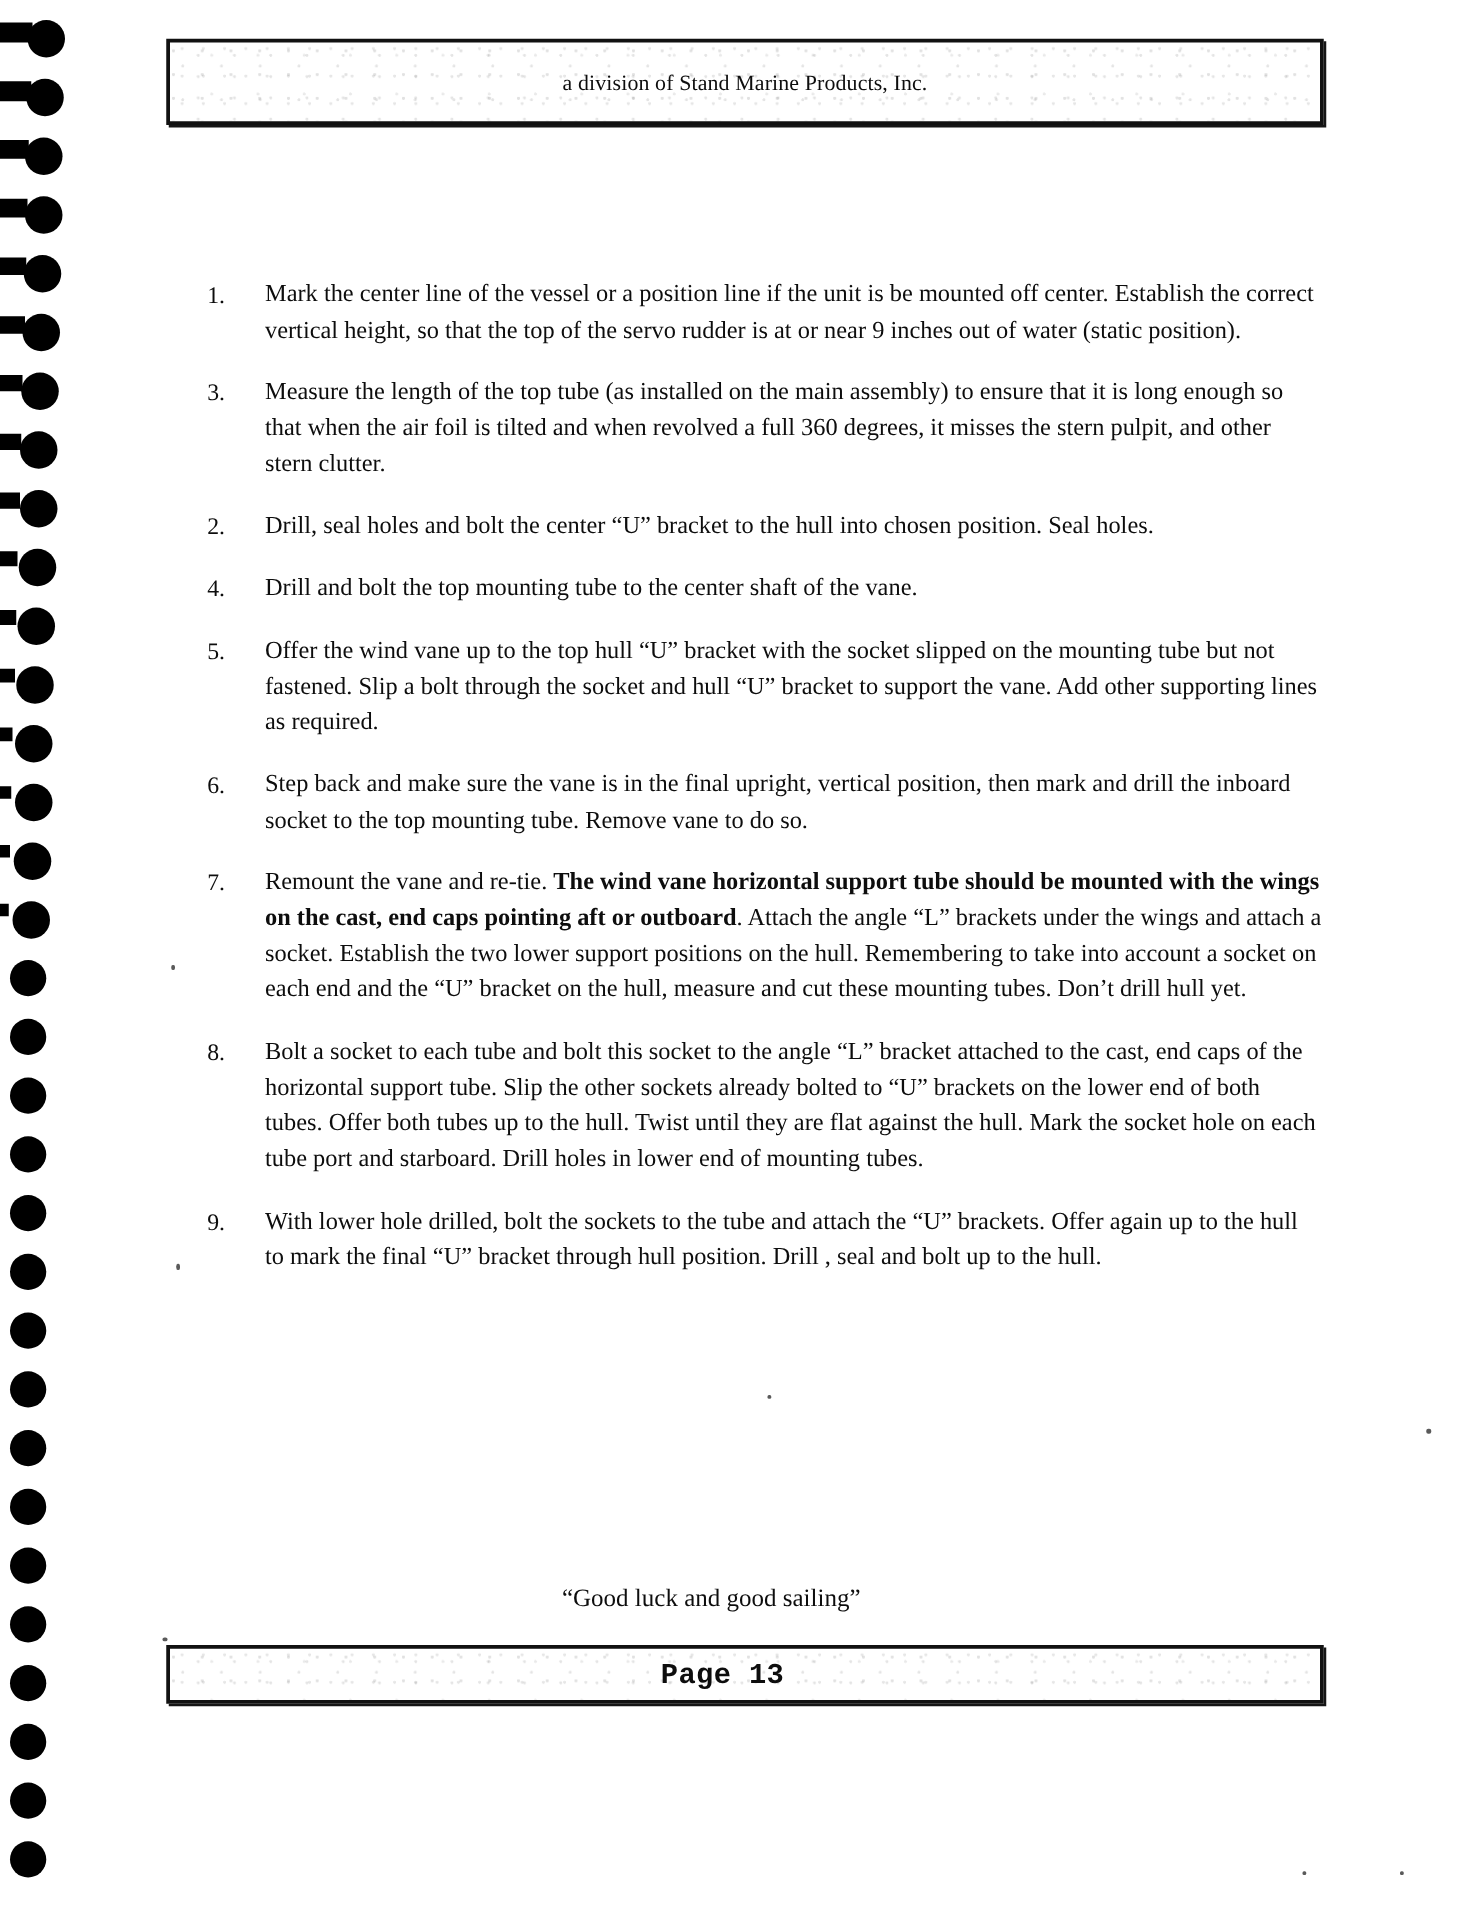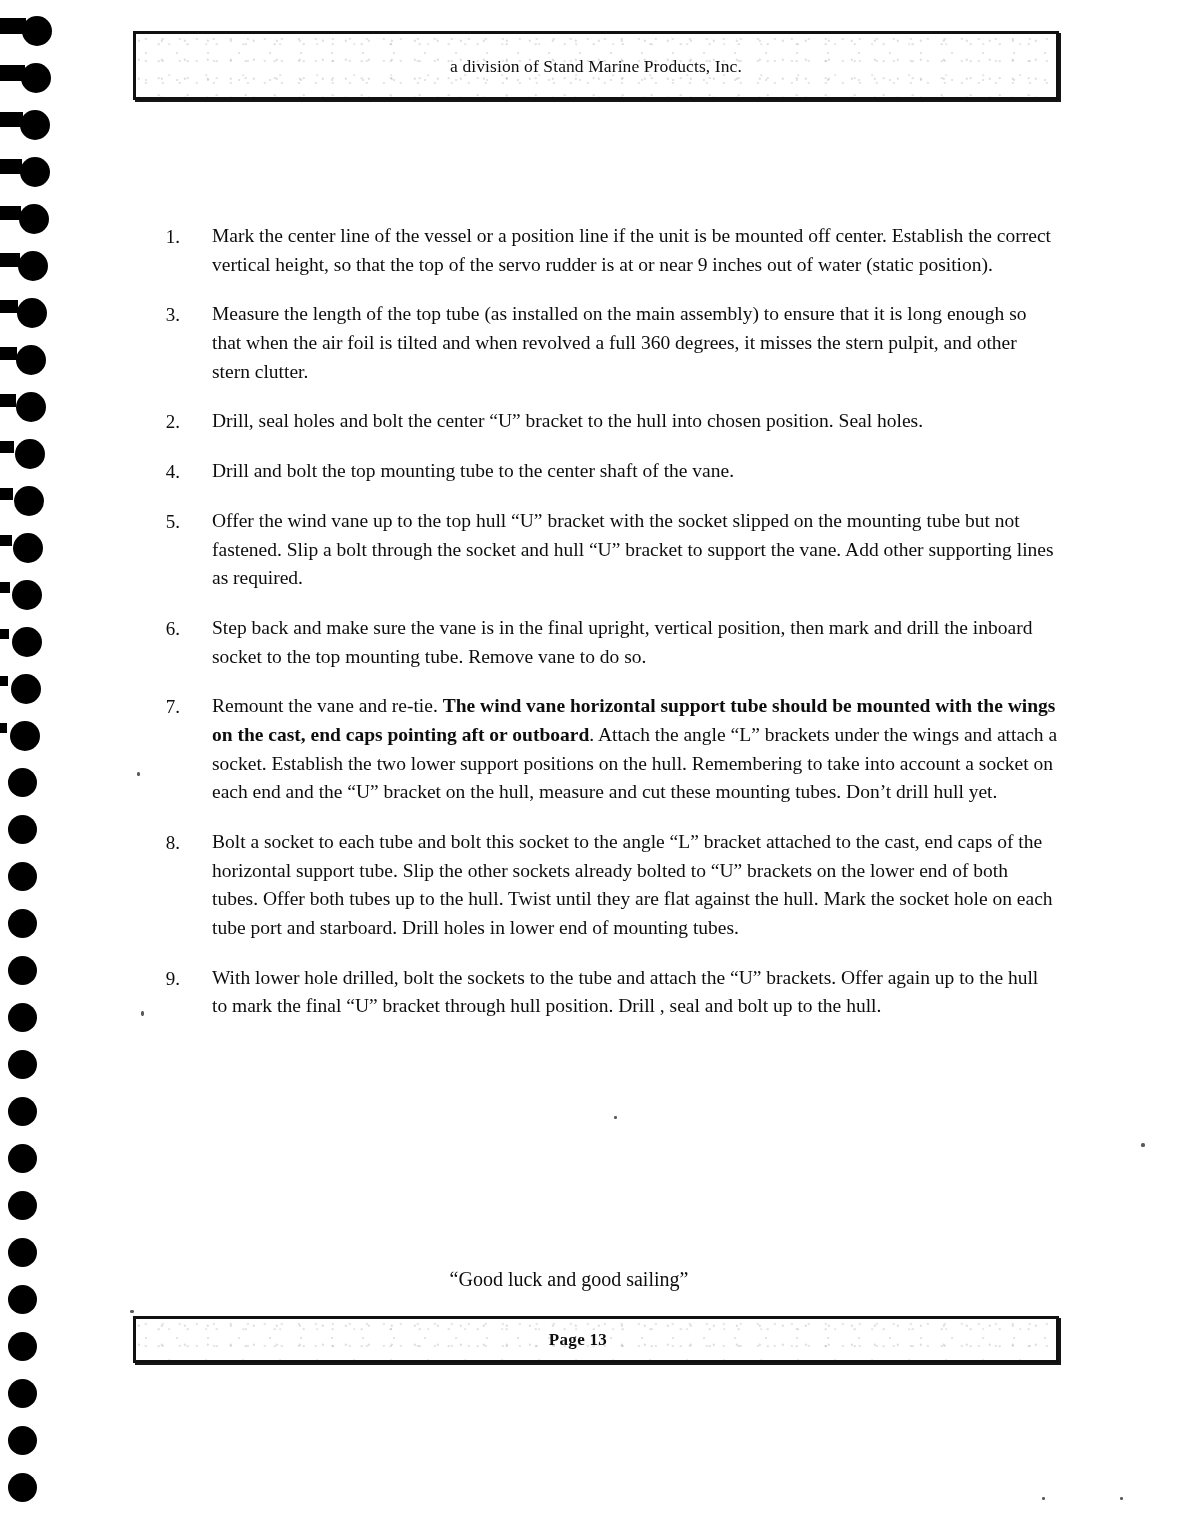--- a/index.html
+++ b/index.html
@@ -89,25 +89,26 @@
     white-space: nowrap;
   }
   .hdr-line2 {
     font-size: 17.5px;
     letter-spacing: 0.1px;
     line-height: 1.12;
     margin-top: 2px;
     white-space: nowrap;
   }
   .footer-text {
-    font-size: 17px;
+    font-size: 23px;
     font-weight: bold;
     position: relative;
     left: -18px;
     letter-spacing: 0.3px;
+    font-family: Liberation Mono, monospace;
   }
 
   
   #page-title {
     position: absolute;
     left: 0;
     top: 163px;
     width: 1178px;
     text-align: center;
     padding-right: 6px;

